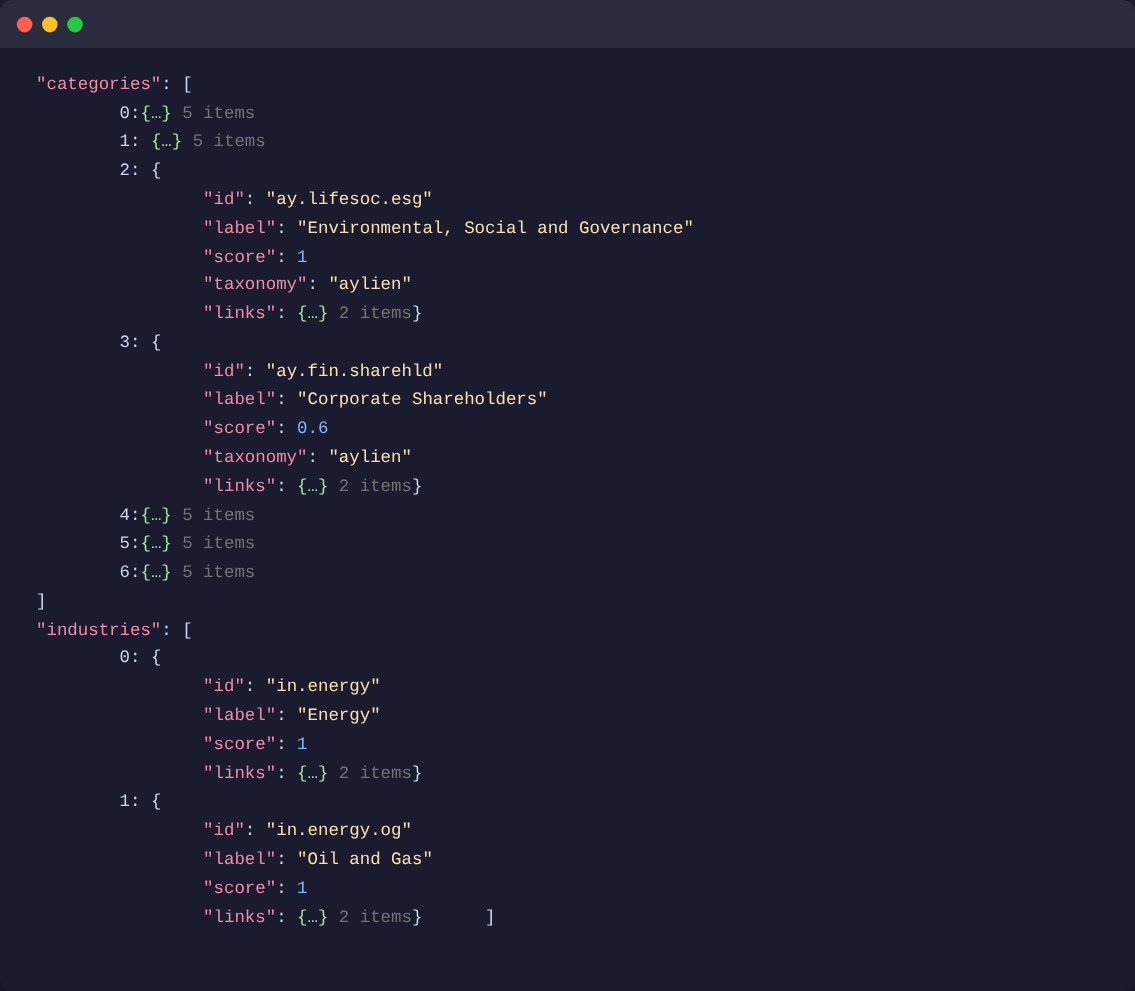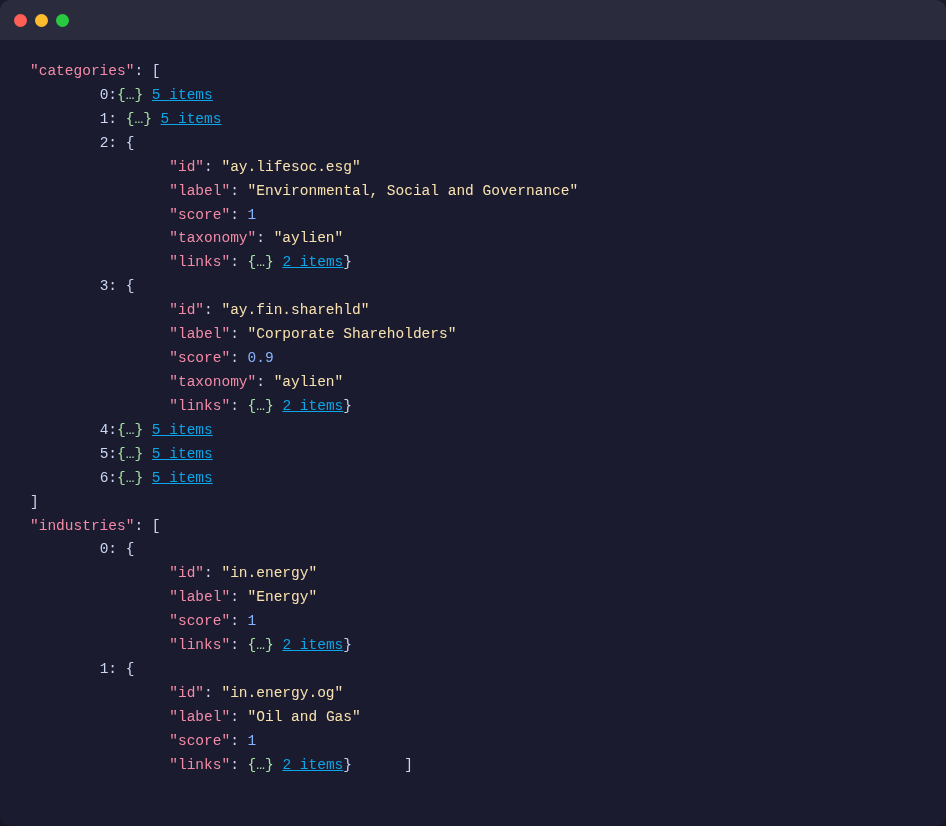--- a/index.html
+++ b/index.html
@@ -55,21 +55,21 @@
 
     .line {
       display: block;
       white-space: pre;
     }
 
     .key { color: #f38ba8; }          
     .string { color: #f9e2af; }       
     .number { color: #89b4fa; }       
     .collapsed { color: #a6e3a1; }    
-    .count { color: #0ea5e9; text-decoration: underline; }        
+    .count { color: #737373; }        
     .bracket { color: #cdd6f4; }      
     .index { color: #cdd6f4; }        
     .colon { color: #cdd6f4; }
   </style>
 </head>
 <body>
 
 <div class="window">
   <div class="titlebar">
     <div class="dot dot-red"></div>
@@ -88,21 +88,21 @@
     <span class="line">        <span class="index">2: {</span></span>
     <span class="line">                <span class="key">"id"</span><span class="colon">: </span><span class="string">"ay.lifesoc.esg"</span></span>
     <span class="line">                <span class="key">"label"</span><span class="colon">: </span><span class="string">"Environmental, Social and Governance"</span></span>
     <span class="line">                <span class="key">"score"</span><span class="colon">: </span><span class="number">1</span></span>
     <span class="line">                <span class="key">"taxonomy"</span><span class="colon">: </span><span class="string">"aylien"</span></span>
     <span class="line">                <span class="key">"links"</span><span class="colon">: </span><span class="collapsed">{…}</span> <span class="count">2 items</span><span class="bracket">}</span></span>
 
     <span class="line">        <span class="index">3: {</span></span>
     <span class="line">                <span class="key">"id"</span><span class="colon">: </span><span class="string">"ay.fin.sharehld"</span></span>
     <span class="line">                <span class="key">"label"</span><span class="colon">: </span><span class="string">"Corporate Shareholders"</span></span>
-    <span class="line">                <span class="key">"score"</span><span class="colon">: </span><span class="number">0.9</span></span>
+    <span class="line">                <span class="key">"score"</span><span class="colon">: </span><span class="number">0.6</span></span>
     <span class="line">                <span class="key">"taxonomy"</span><span class="colon">: </span><span class="string">"aylien"</span></span>
     <span class="line">                <span class="key">"links"</span><span class="colon">: </span><span class="collapsed">{…}</span> <span class="count">2 items</span><span class="bracket">}</span></span>
 
     <span class="line">        <span class="index">4:</span><span class="collapsed">{…}</span> <span class="count">5 items</span></span>
     <span class="line">        <span class="index">5:</span><span class="collapsed">{…}</span> <span class="count">5 items</span></span>
     <span class="line">        <span class="index">6:</span><span class="collapsed">{…}</span> <span class="count">5 items</span></span>
 
     <span class="line"><span class="bracket">]</span></span>
 
     <span class="line"><span class="key">"industries"</span><span class="colon">: [</span></span>

